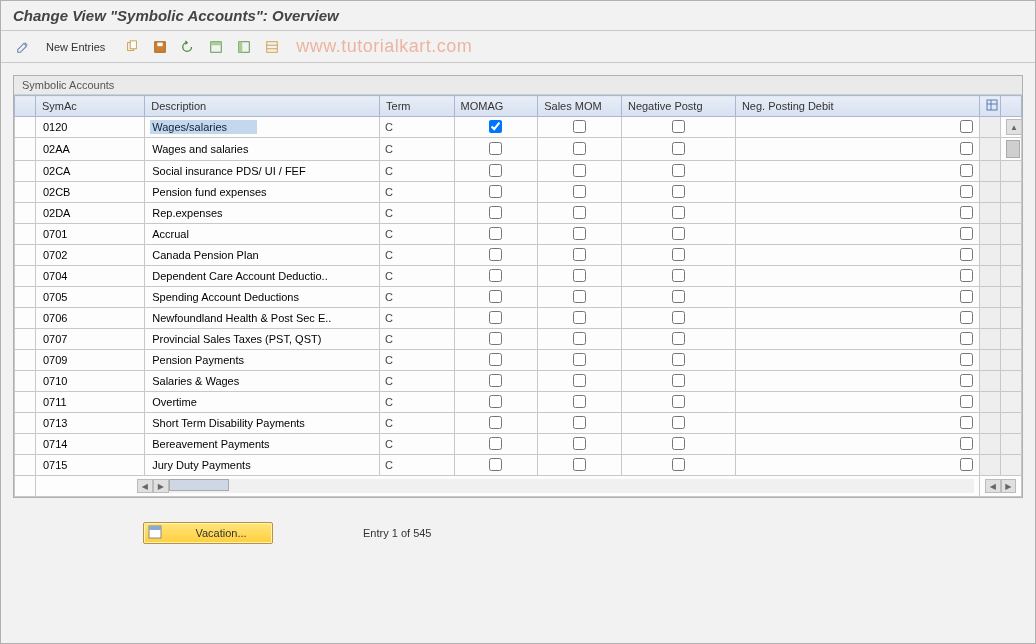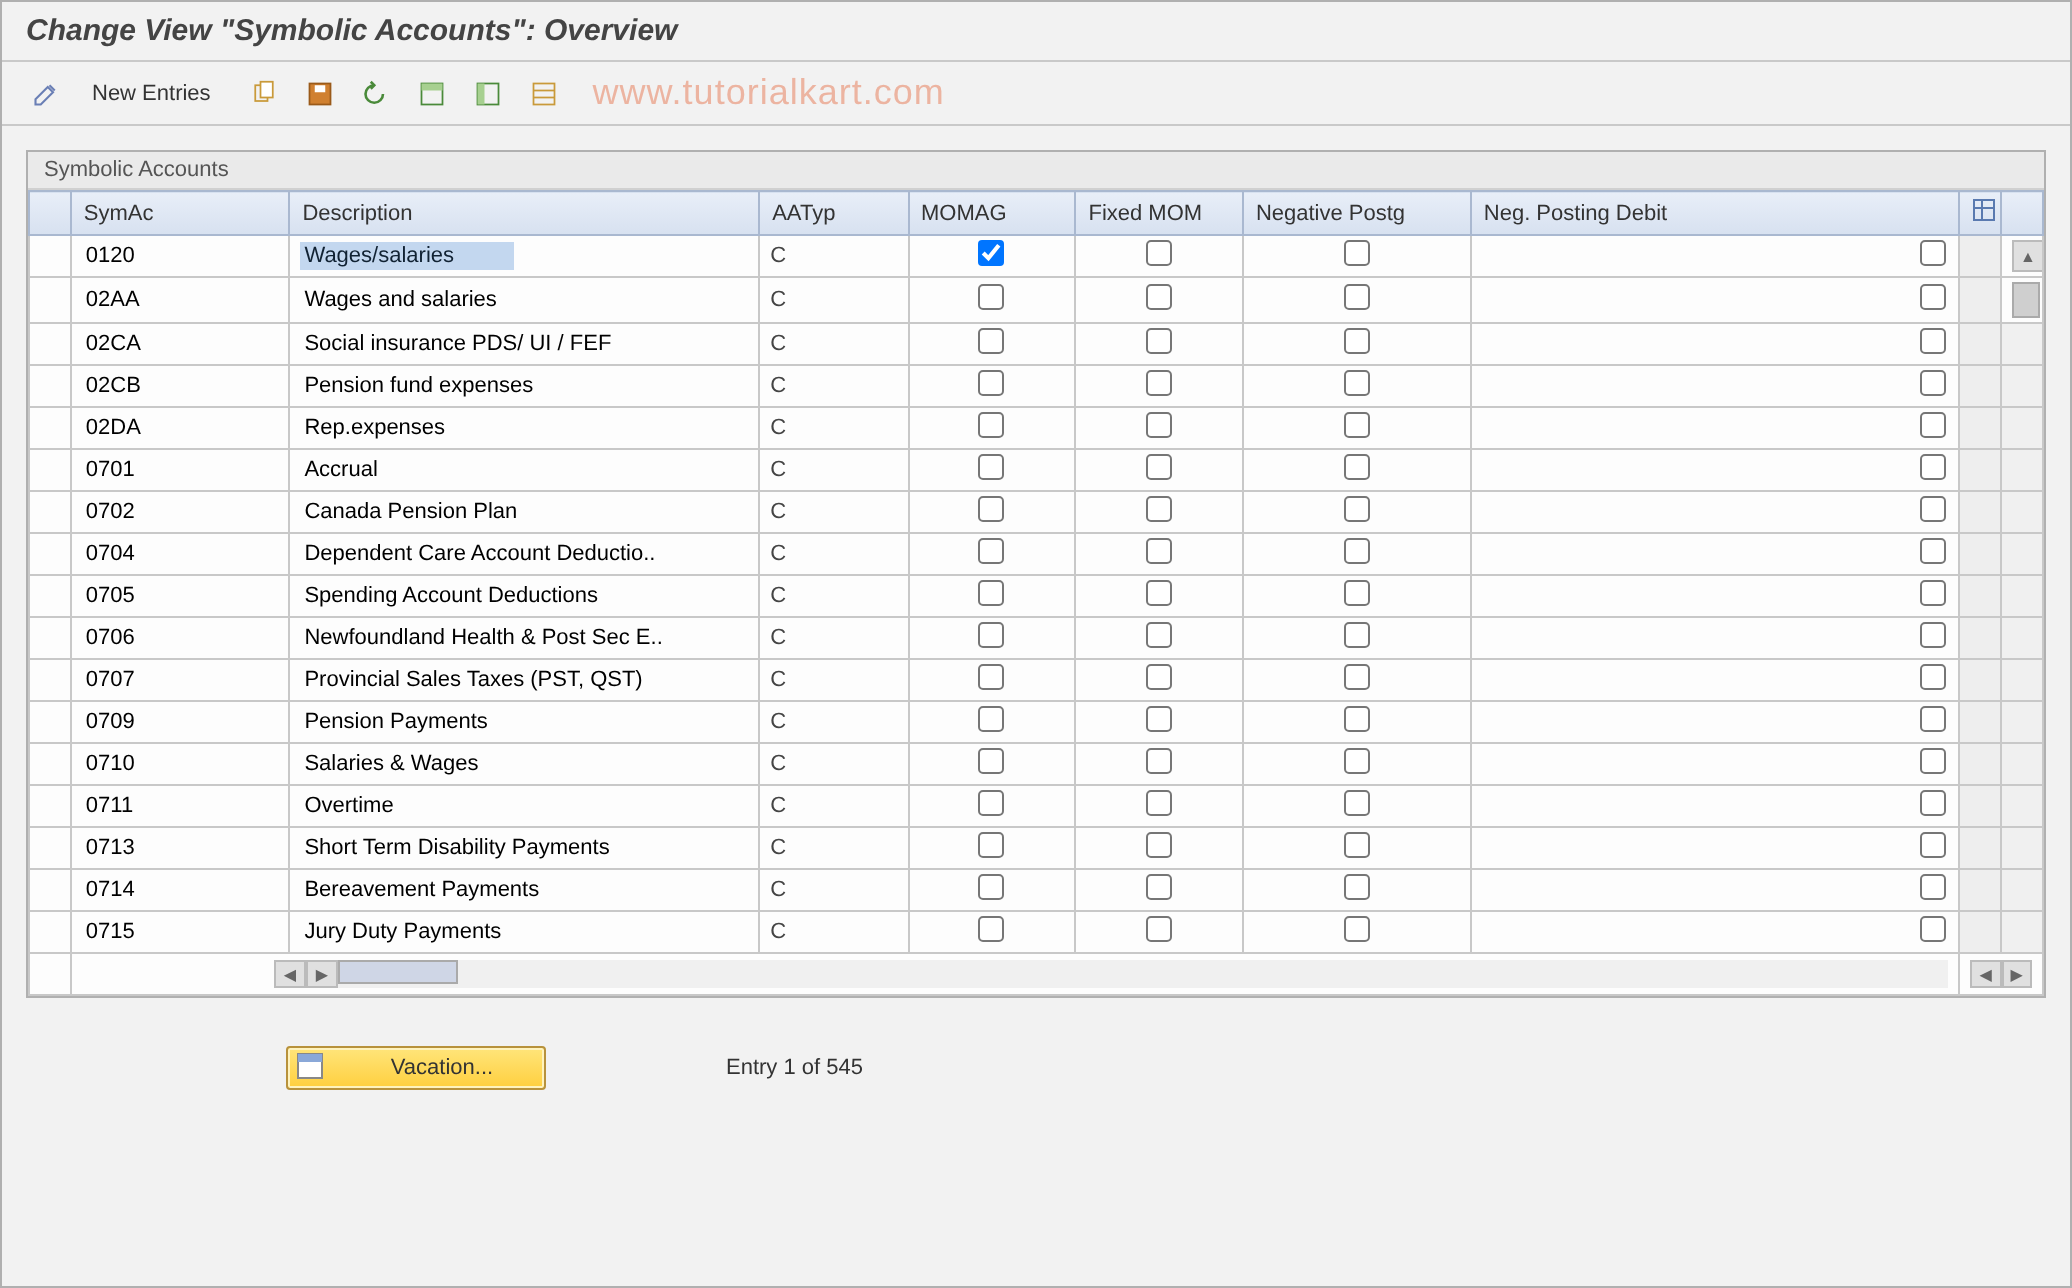--- a/index.html
+++ b/index.html
@@ -257,23 +257,23 @@
               <col class="col-negpost">
               <col class="col-negdebit">
             <col class="col-config">
               <col class="col-scroll">
           </colgroup>
           <thead>
             <tr>
               <th class="col-select"></th>
               <th>SymAc</th>
               <th>Description</th>
-              <th>AATyp</th>
+              <th>Term</th>
               <th class="col-check">MOMAG</th>
-              <th class="col-check">Fixed MOM</th>
+              <th class="col-check">Sales MOM</th>
               <th>Negative Postg</th>
               <th>Neg. Posting Debit</th>
               <th class="col-config">
                 <svg style="width:12px;height:12px" viewBox="0 0 12 12">
                     <rect x="1" y="1" width="10" height="10" fill="none" stroke="#5a7ab0"></rect>
                     <line x1="1" y1="5" x2="11" y2="5" stroke="#5a7ab0"></line>
                     <line x1="5" y1="1" x2="5" y2="11" stroke="#5a7ab0"></line>
                   </svg>
               </th>
               <th class="col-scroll"></th>

